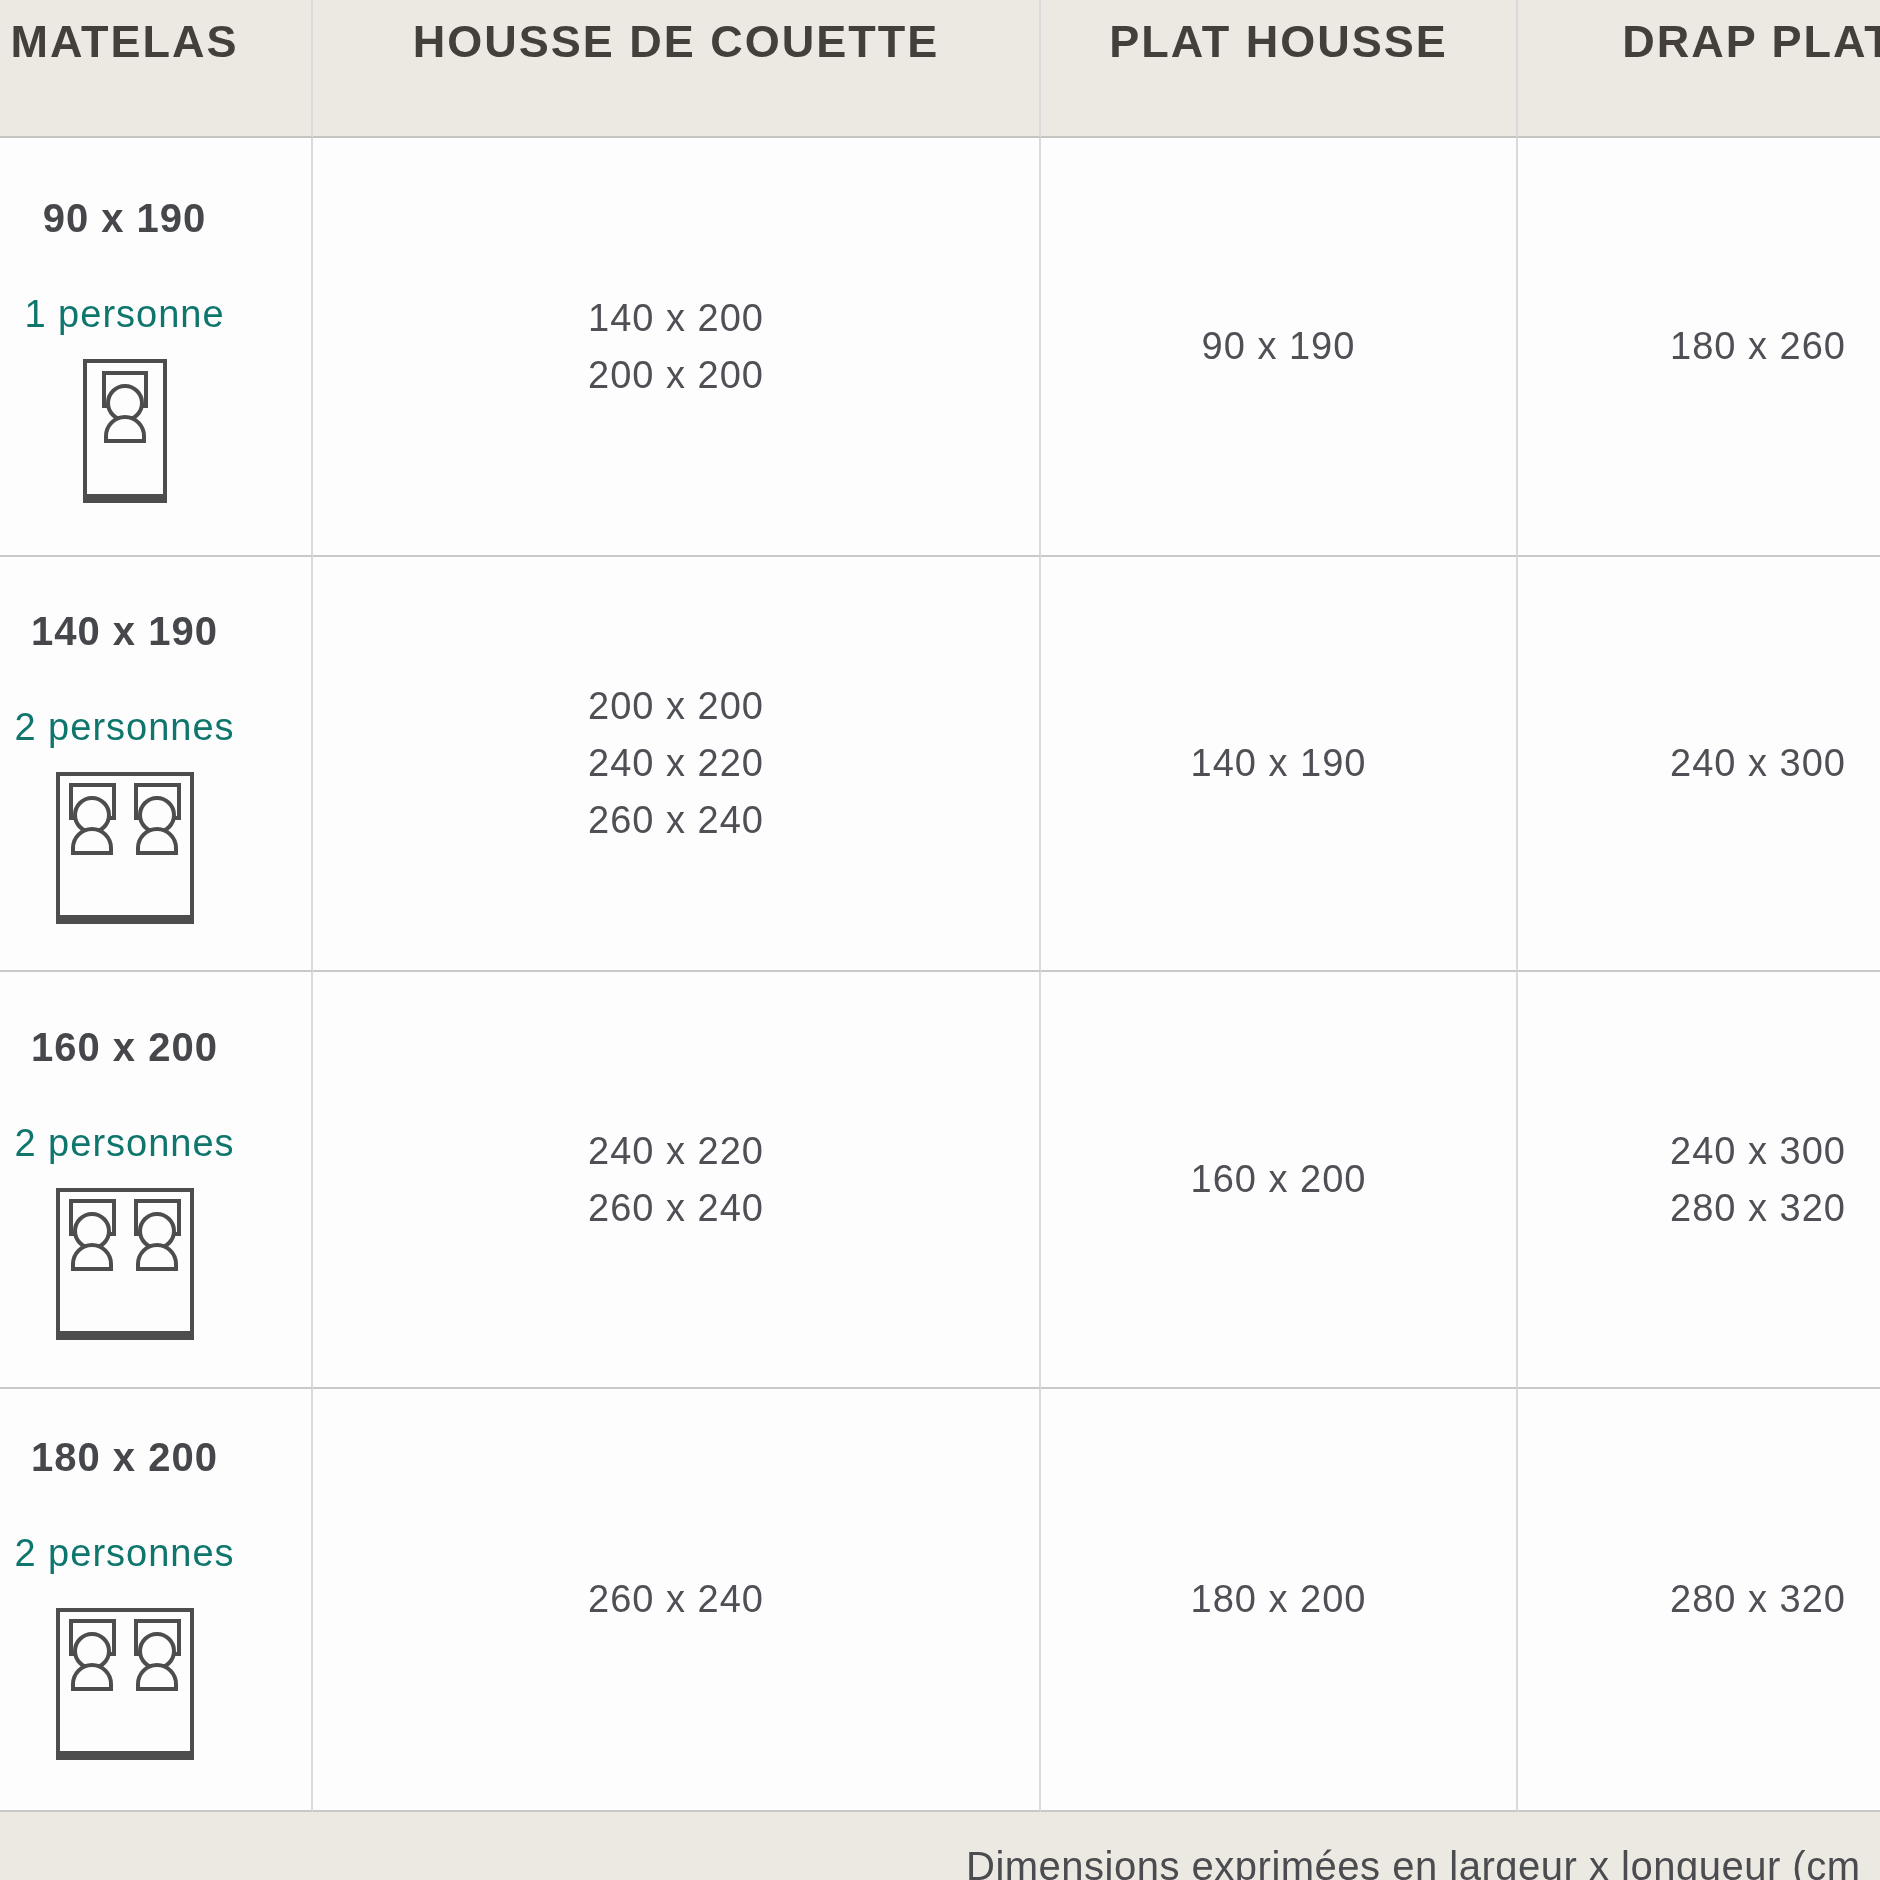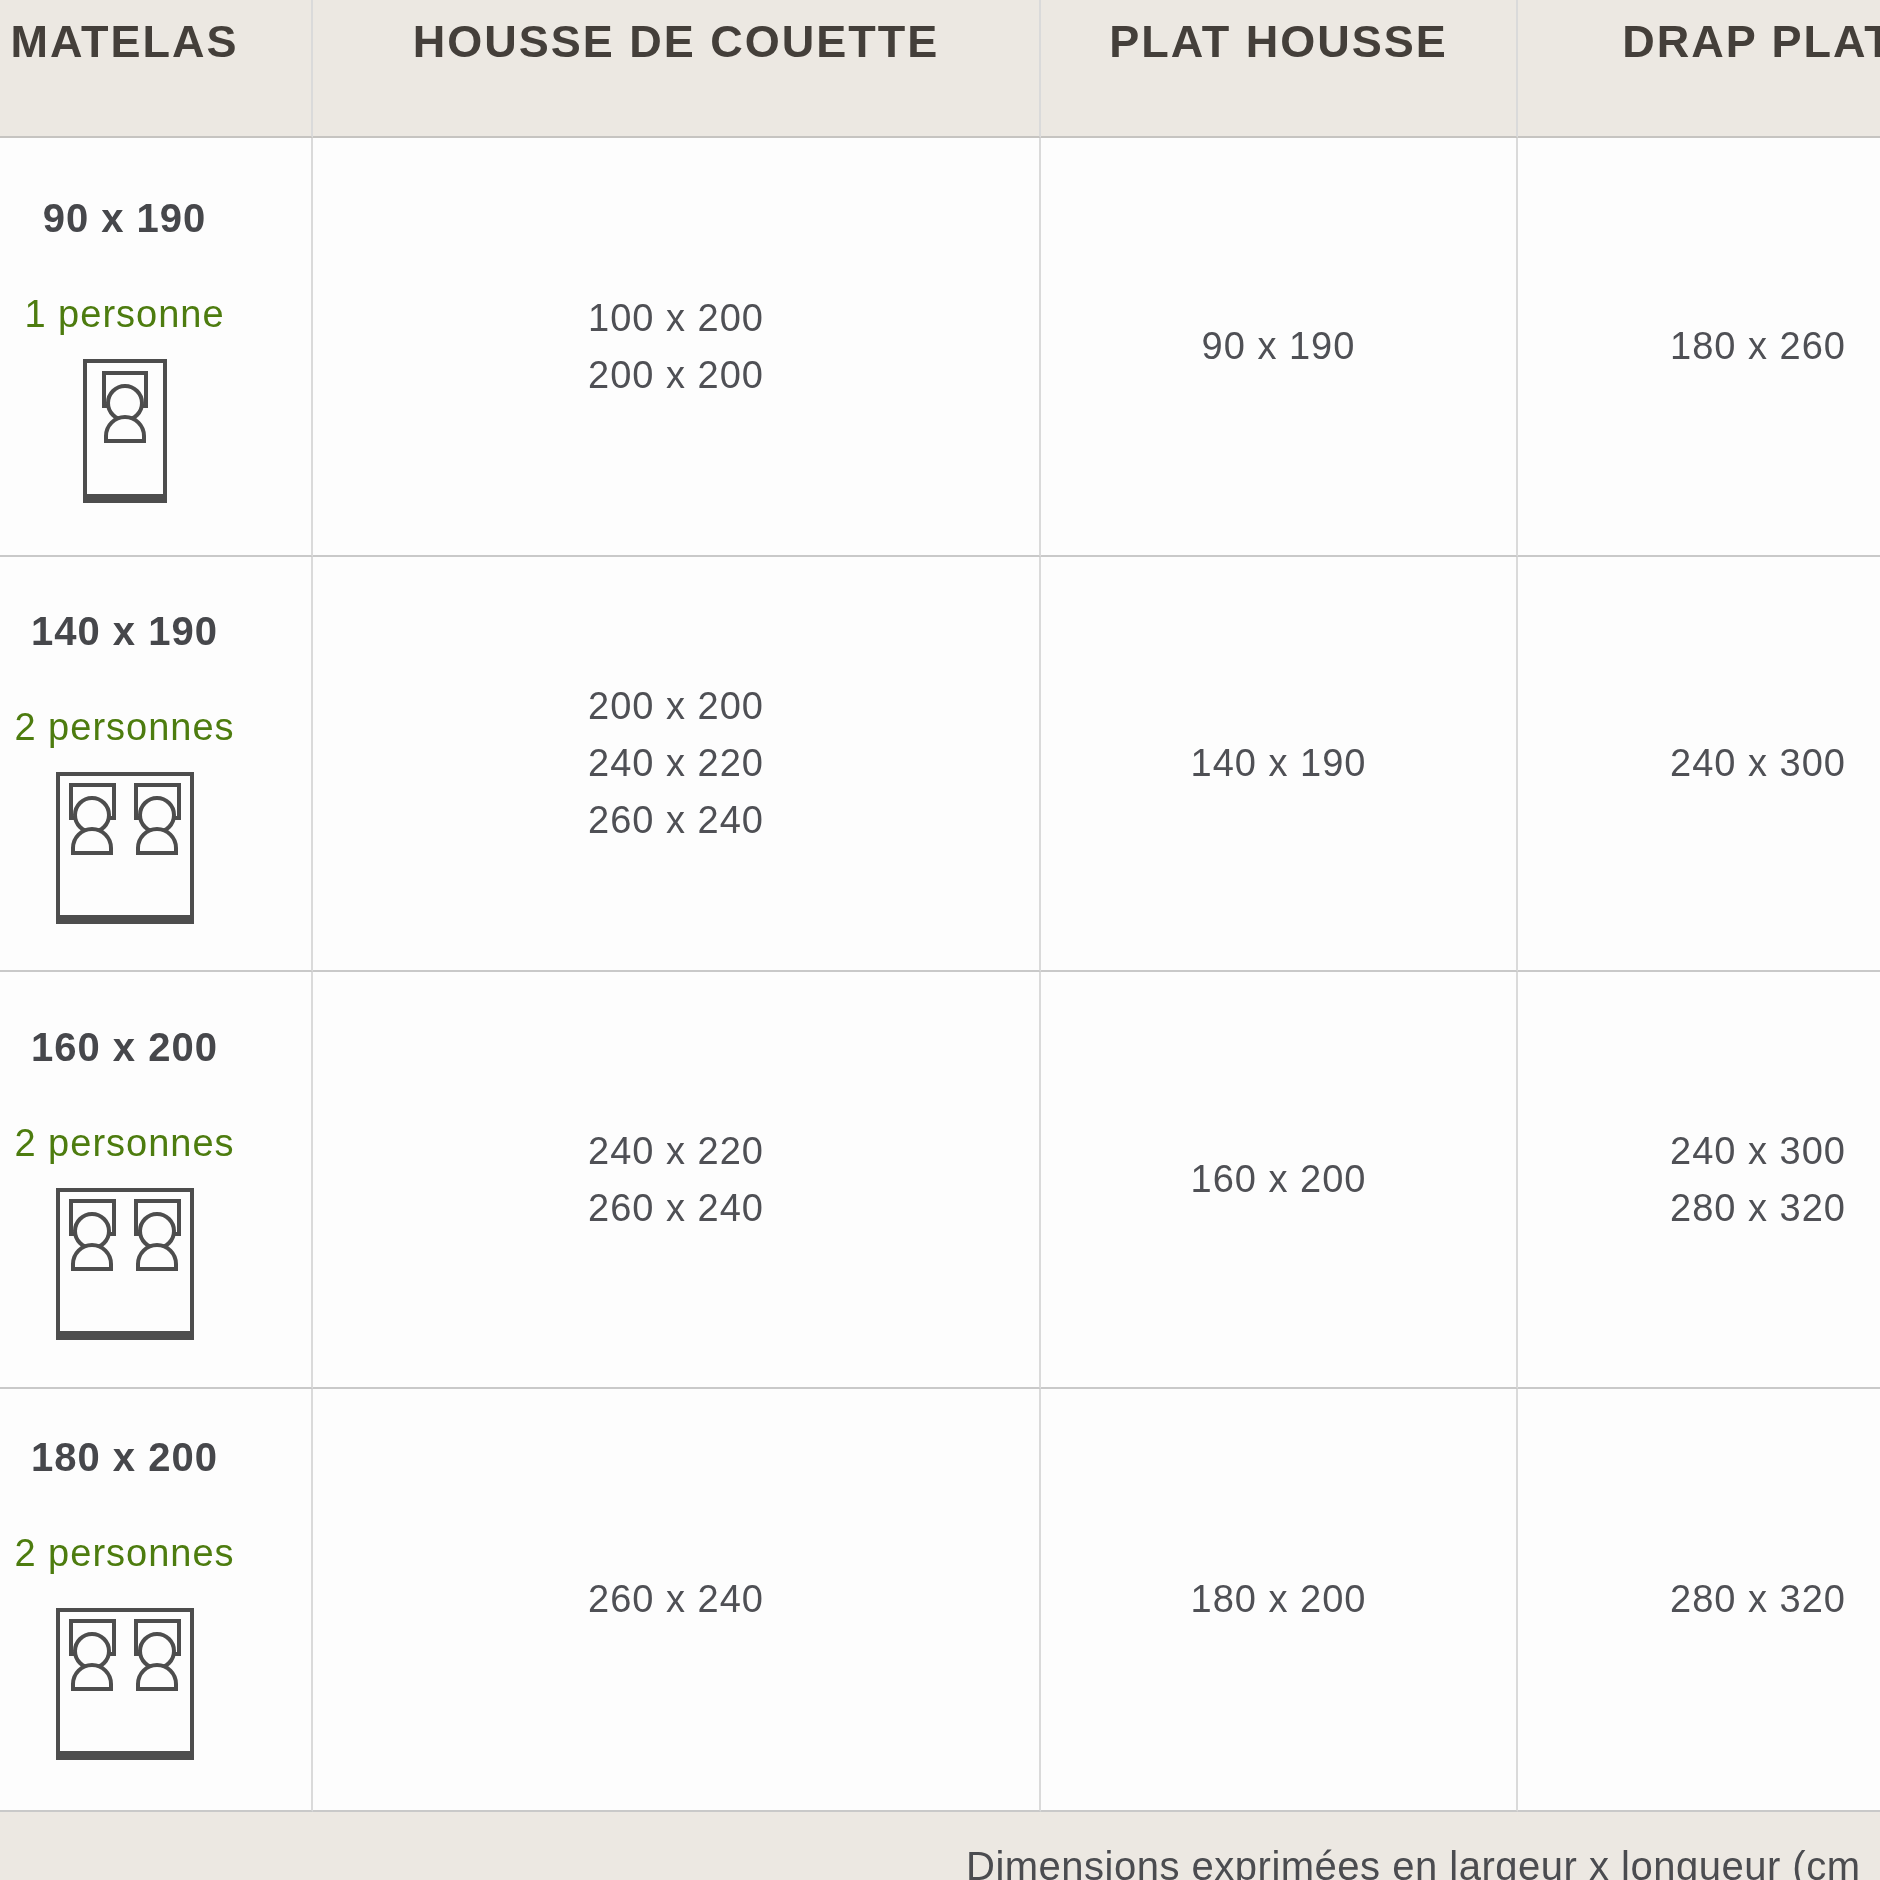--- a/index.html
+++ b/index.html
@@ -56,21 +56,21 @@
     font-size:40px;
     font-weight:bold;
     line-height:60px;
     letter-spacing:1px;
     color:#46474b;
   }
   .m-cap {
     font-size:38px;
     line-height:58px;
     letter-spacing:1px;
-    color:#4d7c0f;
+    color:#0f766e;
     margin-top:37px;
   }
   .bed { margin-top:16px; display:block; }
   .footer {
     background:#ece8e2;
     height:130px;
     padding-top:32px;
     padding-left:1028px;
     text-align:left;
   }
@@ -123,21 +123,21 @@
     </div>
 
     <div class="cell vline r1">
       <div class="m-size">90 x 190</div>
       <div class="m-cap">1 personne</div>
       <svg class="bed" width="84" height="146" viewBox="0 0 84 146">
           <use href="#tpl-single-bed"></use>
         </svg>
     </div>
     <div class="cell vline r1">
-      <div class="val">100 x 200</div>
+      <div class="val">140 x 200</div>
       <div class="val">200 x 200</div>
     </div>
     <div class="cell vline r1">
       <div class="val">90 x 190</div>
     </div>
     <div class="cell r1">
       <div class="val">180 x 260</div>
     </div>
 
     <div class="cell vline r2">

